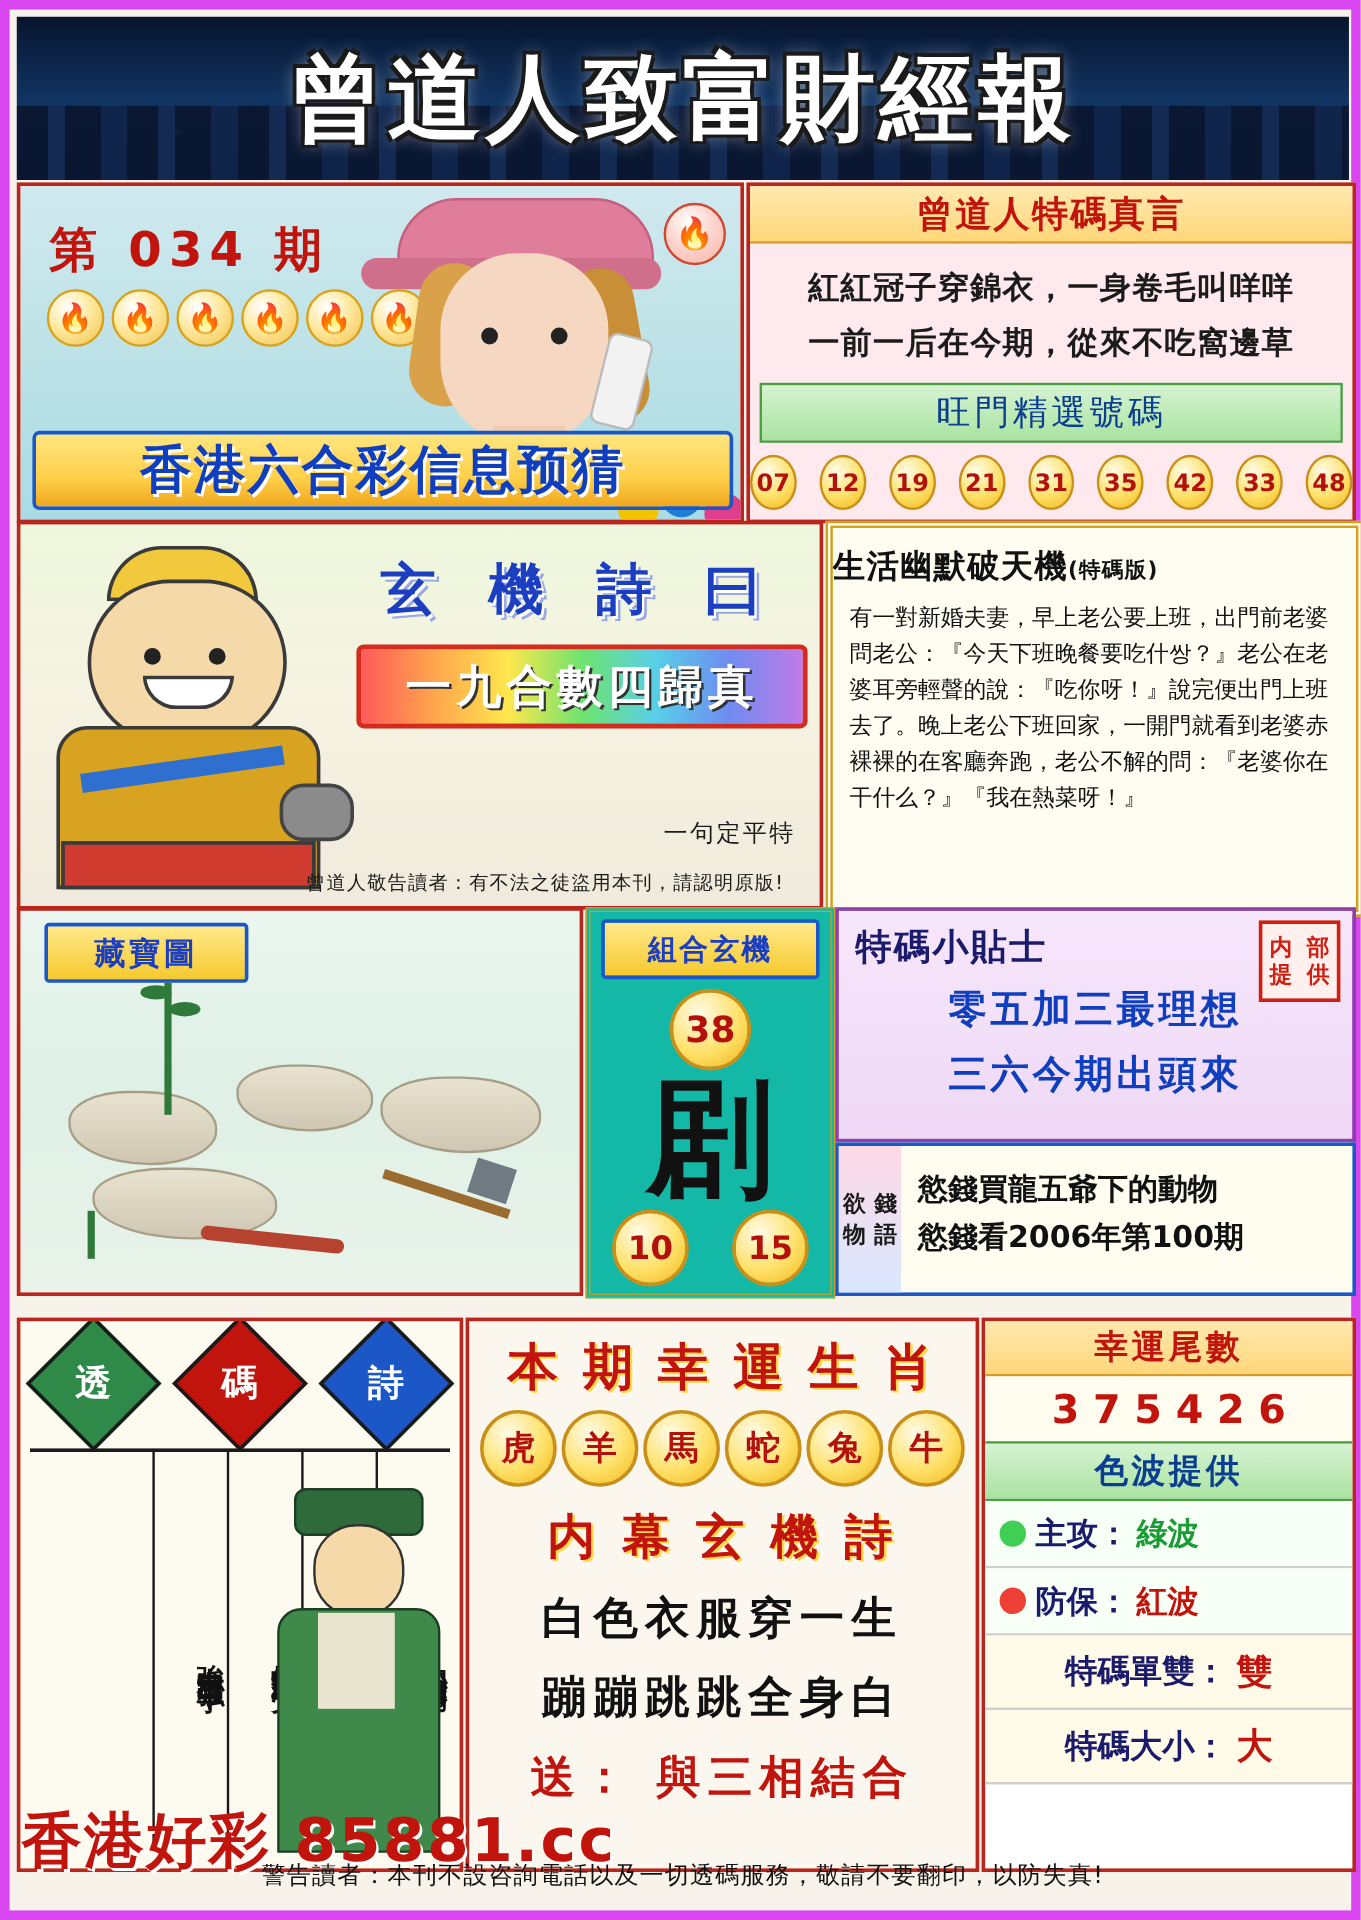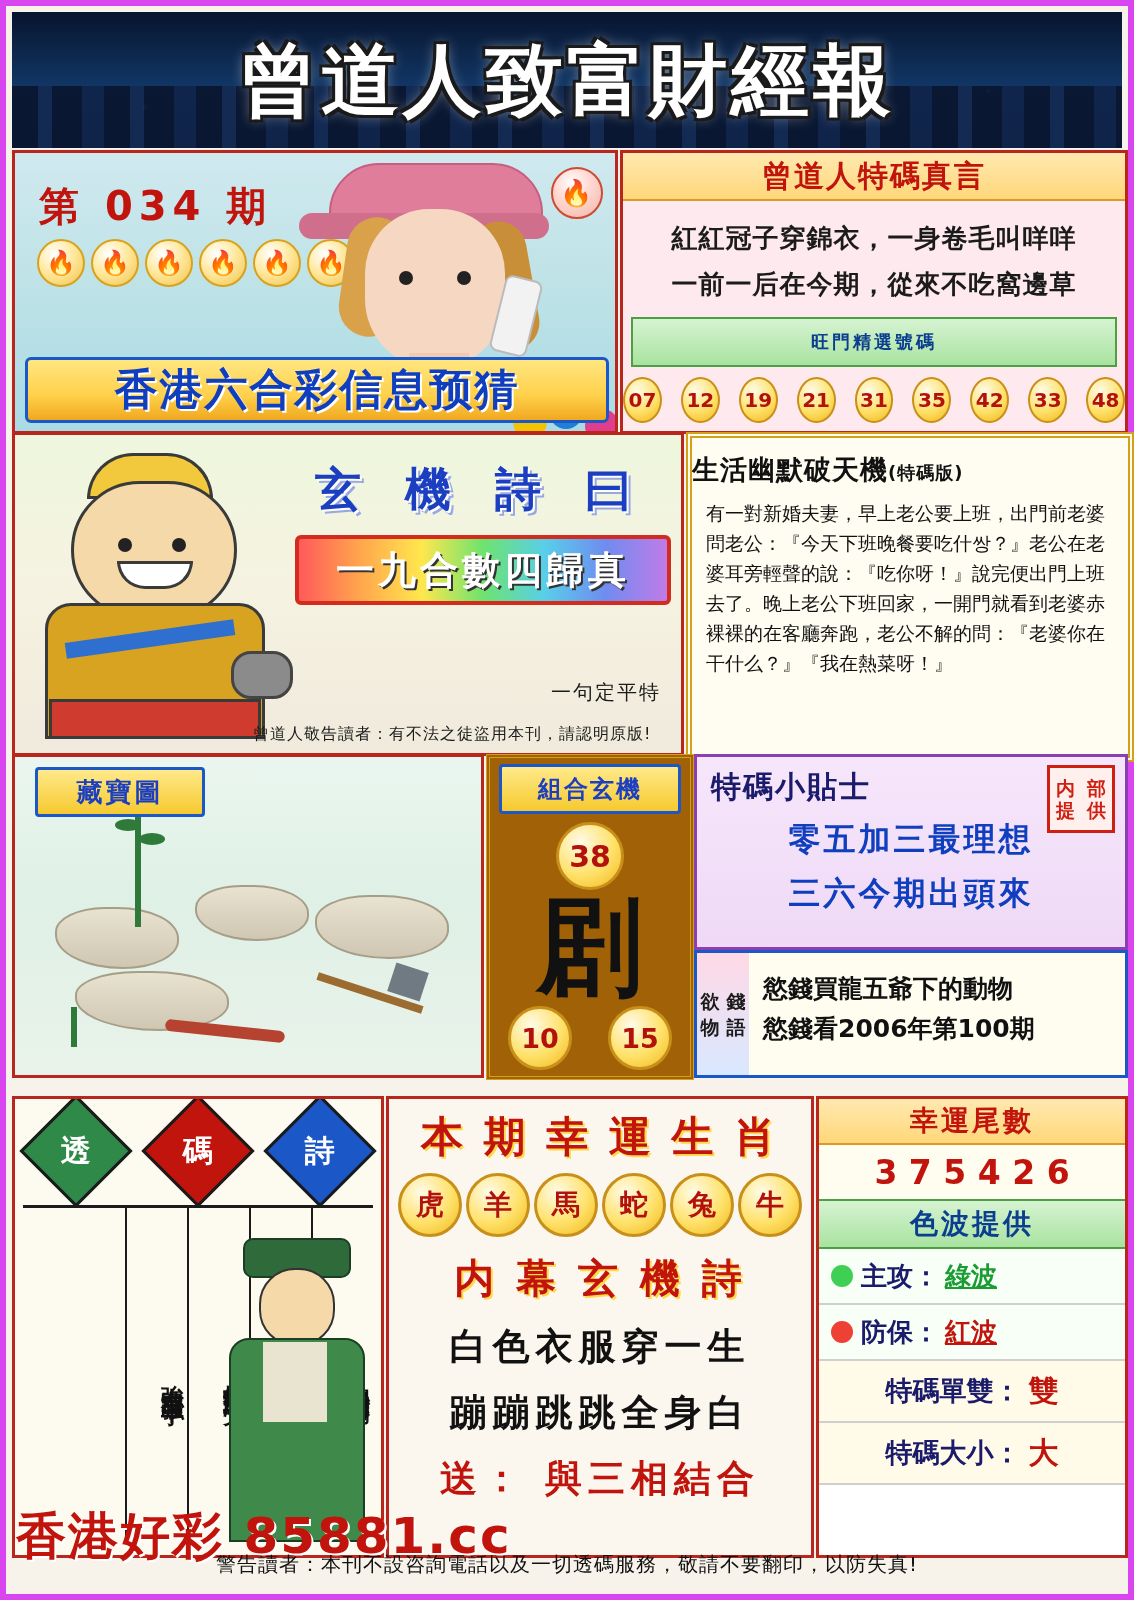--- a/index.html
+++ b/index.html
@@ -1,17 +1,17 @@
 <!DOCTYPE html>
 <html><head>
 <meta charset="utf-8">
 <style>
   html,body{margin:0;padding:0;}
   body{width:1134px;height:1600px;background:#ffffff;font-family:"DejaVu Sans","Liberation Sans",sans-serif;overflow:hidden;}
-  .page{position:relative;width:1134px;height:1600px;background:#f7f3ea;box-sizing:border-box;border:6px solid #d946ef;}
+  .page{position:relative;width:1134px;height:1600px;background:#f7f3ea;box-sizing:border-box;border:8px solid #d946ef;}
   
   .masthead{position:absolute;left:6px;top:6px;width:1110px;height:136px;
     background:linear-gradient(180deg,#061028 0%,#0b2148 35%,#0a1a3a 100%);
     overflow:hidden;}
   .city{position:absolute;left:0;top:0;width:100%;height:100%;
     background:
       radial-gradient(circle at 12% 70%, rgba(255,220,120,.55) 0 2px, transparent 3px),
       radial-gradient(circle at 22% 55%, rgba(180,255,255,.5) 0 2px, transparent 3px),
       radial-gradient(circle at 35% 75%, rgba(255,200,140,.5) 0 2px, transparent 3px),
       radial-gradient(circle at 55% 60%, rgba(160,230,255,.45) 0 2px, transparent 3px),
@@ -57,21 +57,21 @@
     border:3px solid #1b57c7;border-radius:6px;display:flex;align-items:center;justify-content:center;}
   .hk-banner span{font-size:43px;font-weight:bold;color:#0f3fbf;letter-spacing:2px;
     text-shadow:2px 2px 0 #ffffff;}
   .right-top{position:absolute;left:608px;top:0;width:502px;height:278px;border:3px solid #b9261d;background:#fde9ee;overflow:hidden;}
   .rt-title{height:46px;background:linear-gradient(180deg,#ffe9b0,#ffd77a);display:flex;align-items:center;justify-content:center;
     font-size:30px;font-weight:bold;color:#c0140d;letter-spacing:2px;border-bottom:2px solid #d89b2a;}
   .poem{padding:14px 10px 4px 10px;text-align:center;}
   .poem div{font-size:26px;line-height:46px;color:#1b1b1b;font-weight:bold;letter-spacing:1px;}
   .rt-title2{margin:6px 8px 0 8px;height:46px;background:linear-gradient(180deg,#d6f3d2,#a9e3a0);
     border:2px solid #4ba043;display:flex;align-items:center;justify-content:center;
-    font-size:18px;font-weight:bold;color:#0b3e8f;letter-spacing:3px;}
+    font-size:29px;font-weight:normal;color:#0b3e8f;letter-spacing:3px;}
   .num-row{margin-top:10px;display:flex;justify-content:center;gap:19px;}
   .nball{width:42px;height:42px;border-radius:50%;background:radial-gradient(circle at 35% 28%,#fffbe8,#ffe169 55%,#f0b71c 100%);
     border:2px solid #c8901a;display:flex;align-items:center;justify-content:center;font-size:20px;font-weight:bold;color:#b3120c;}
   
   .midrow{position:absolute;left:6px;top:426px;width:1110px;height:318px;}
   .xuanji{position:absolute;left:0;top:0;width:666px;height:318px;border:3px solid #b9261d;
     background:linear-gradient(180deg,#eef7dd 0%,#f6f2e2 50%,#efeadb 100%);overflow:hidden;}
   .oldman{position:absolute;left:10px;top:18px;width:250px;height:280px;}
   .om-hat{position:absolute;left:62px;top:0;width:120px;height:40px;border-radius:60px 60px 0 0;background:#f2c83c;border:3px solid #3a3a3a;}
   .om-head{position:absolute;left:46px;top:28px;width:160px;height:132px;border-radius:80px;background:#f6d9a8;border:3px solid #3a3a3a;}
@@ -99,21 +99,21 @@
     background:linear-gradient(180deg,#eaf6ef 0%,#dff0e6 45%,#e9f3ea 100%);overflow:hidden;}
   .cb-label{position:absolute;left:20px;top:10px;width:164px;height:44px;background:linear-gradient(180deg,#ffe98a,#f6c92e);
     border:3px solid #1b57c7;border-radius:4px;display:flex;align-items:center;justify-content:center;
     font-size:26px;font-weight:bold;color:#1b3fc0;letter-spacing:3px;}
   .rock{position:absolute;border-radius:40% 50% 45% 55%;background:linear-gradient(180deg,#e8e2d0,#cfc7b2);border:2px solid #a79e88;}
   .plant{position:absolute;width:6px;background:#2f7a3a;}
   .leaf{position:absolute;width:26px;height:12px;border-radius:50%;background:#2f7a3a;}
   .worm{position:absolute;left:150px;top:268px;width:120px;height:12px;border-radius:8px;background:#b5432f;transform:rotate(6deg);}
   .tool{position:absolute;left:300px;top:232px;width:110px;height:8px;background:#9b6b2f;transform:rotate(18deg);}
   .tool-head{position:absolute;left:376px;top:210px;width:34px;height:30px;background:#6f7a82;transform:rotate(18deg);}
-  .zuhe{position:absolute;left:474px;top:0;width:200px;height:318px;border:4px double #d4a017;background:#a16207;overflow:hidden;}
+  .zuhe{position:absolute;left:474px;top:0;width:200px;height:318px;border:4px double #d4a017;background:#14b8a6;overflow:hidden;}
   .zuhe-title{margin:6px auto 0 auto;width:176px;height:44px;background:linear-gradient(180deg,#ffe98a,#f6c92e);
     border:3px solid #1b57c7;border-radius:4px;display:flex;align-items:center;justify-content:center;
     font-size:24px;font-weight:bold;color:#1b3fc0;letter-spacing:2px;}
   .zuhe-top{margin:8px auto 0 auto;width:62px;height:62px;border-radius:50%;
     background:radial-gradient(circle at 35% 28%,#fffbe8,#ffe169 55%,#f0b71c 100%);border:3px solid #c8901a;
     display:flex;align-items:center;justify-content:center;font-size:30px;font-weight:bold;color:#b3120c;}
   .zuhe-char{text-align:center;font-size:106px;line-height:110px;font-weight:bold;color:#111;margin-top:2px;}
   .zuhe-bot{display:flex;justify-content:space-around;margin-top:4px;}
   .zuhe-bot .nb{width:58px;height:58px;border-radius:50%;background:radial-gradient(circle at 35% 28%,#fffbe8,#ffe169 55%,#f0b71c 100%);
     border:3px solid #c8901a;display:flex;align-items:center;justify-content:center;font-size:27px;font-weight:bold;color:#b3120c;}
@@ -157,21 +157,21 @@
   .right-b{position:absolute;left:804px;top:0;width:306px;height:456px;border:3px solid #b9261d;background:#fff;overflow:hidden;}
   .rb-t{height:44px;background:linear-gradient(180deg,#ffe9b0,#ffd77a);display:flex;align-items:center;justify-content:center;
     font-size:28px;font-weight:bold;color:#c0140d;letter-spacing:3px;border-bottom:2px solid #d89b2a;}
   .rb-nums{height:54px;display:flex;align-items:center;justify-content:center;gap:12px;background:#fffdf0;
     font-size:33px;font-weight:bold;color:#c0140d;}
   .rb-t2{height:46px;background:linear-gradient(180deg,#d6f3d2,#a9e3a0);display:flex;align-items:center;justify-content:center;
     font-size:28px;font-weight:bold;color:#0b3e8f;letter-spacing:3px;border-top:2px solid #4ba043;border-bottom:2px solid #4ba043;}
   .rb-row{height:54px;display:flex;align-items:center;padding-left:12px;border-bottom:2px solid #cfcfcf;background:#f7fff7;}
   .rb-row .dot{width:22px;height:22px;border-radius:50%;margin-right:8px;}
   .rb-row .lbl{font-size:26px;font-weight:bold;color:#1b1b6b;}
-  .rb-row .val{font-size:26px;font-weight:bold;margin-left:6px;text-decoration:underline;}
+  .rb-row .val{font-size:26px;font-weight:bold;margin-left:6px;}
   .rb-row2{height:60px;display:flex;align-items:center;justify-content:center;border-bottom:2px solid #cfcfcf;background:#fffbe8;}
   .rb-row2 .lbl{font-size:27px;font-weight:bold;color:#1b1b6b;}
   .rb-row2 .val{font-size:30px;font-weight:bold;color:#c0140d;margin-left:8px;}
   
   .footer{position:absolute;left:6px;bottom:6px;width:1110px;height:48px;display:flex;align-items:center;justify-content:center;}
   .footer-txt{font-size:20px;color:#111;letter-spacing:1px;}
   .watermark{position:absolute;left:10px;bottom:24px;font-size:50px;font-weight:bold;color:#c0140d;
     text-shadow:2px 2px 0 #fff;letter-spacing:2px;}
 </style>
 </head>

